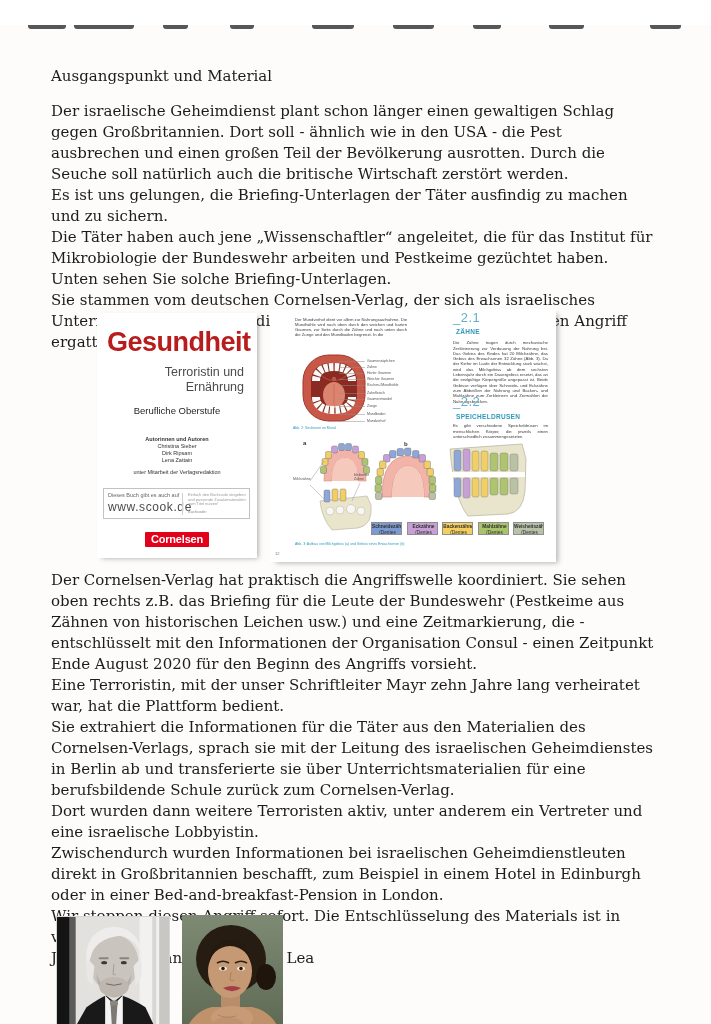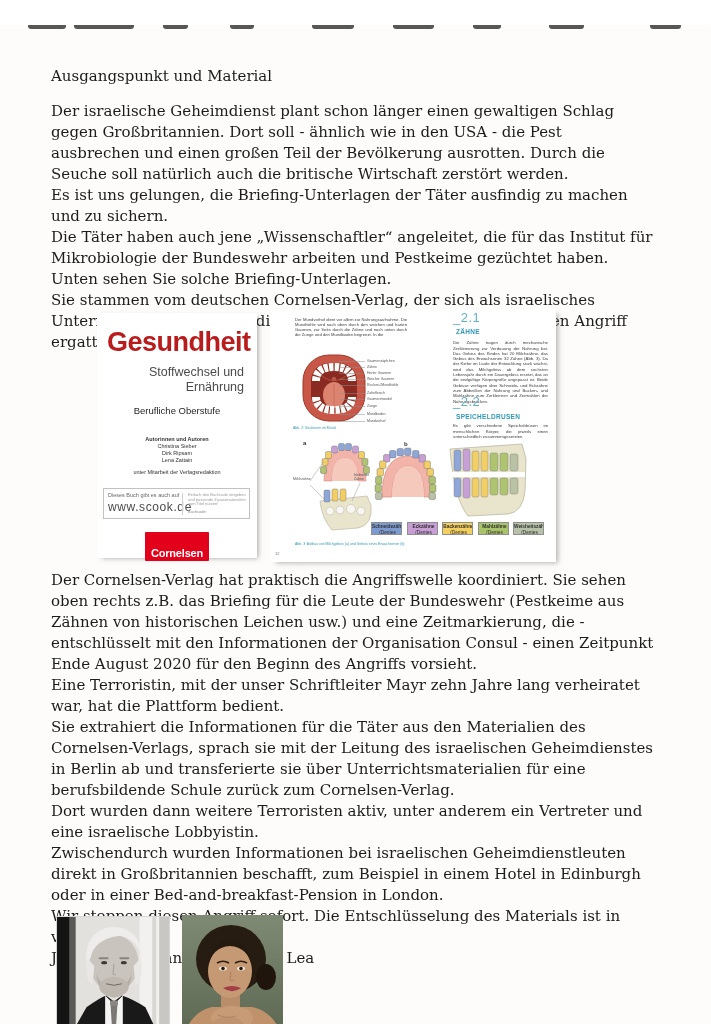--- a/index.html
+++ b/index.html
@@ -38,21 +38,21 @@
              box-sizing:border-box;background:#fff;}
   .scook-left{position:absolute;left:4px;top:3px;width:72px;}
   .scook-intro{font-size:11px;transform:scale(.5);transform-origin:0 0;width:144px;color:#666;white-space:nowrap;}
   .scook-url{position:absolute;left:0;top:8px;font-size:12px;letter-spacing:.6px;color:#4a4a4a;white-space:nowrap;}
   .scook-divider{position:absolute;left:78px;top:4px;height:22px;border-left:1px solid #cfcfcf;}
   .scook-note{position:absolute;left:84px;top:3px;width:120px;font-size:8px;line-height:9.5px;color:#9a9a9a;
               transform:scale(.5);transform-origin:0 0;white-space:pre-line;}
   .scook-code{position:absolute;left:84px;top:20px;width:80px;font-size:8px;color:#8a8a8a;
               transform:scale(.5);transform-origin:0 0;}
   .logo{position:absolute;left:50%;top:219px;transform:translateX(-50%);color:#fff;font-size:11px;
-        font-weight:bold;padding:15px 6px 2px;border-radius:1px;letter-spacing:-.2px;}
+        font-weight:bold;padding:1px 6px 2px;border-radius:1px;letter-spacing:-.2px;}
 
   
   .spread{position:absolute;left:270px;top:1px;width:286px;height:253px;background:#ffffff;
           box-shadow:4px 3px 5px -2px rgba(110,110,110,.5);
           font-family:"Liberation Sans",sans-serif;color:#444;}
   .intro-text{position:absolute;left:25px;top:8px;width:224px;font-size:8.4px;line-height:5.05px;
               text-align:justify;color:#3d3d3d;}
   .intro-text .in{display:block;transform:scale(.5);transform-origin:0 0;width:224px;font-size:8.4px;
                   line-height:10.1px;}
   .mouth-svg{position:absolute;left:32px;top:45px;width:64px;height:70px;}
@@ -110,21 +110,21 @@
 Mikrobiologie der Bundeswehr arbeiten und Pestkeime gezüchtet haben.
 Unten sehen Sie solche Briefing-Unterlagen.
 Sie stammen vom deutschen Cornelsen-Verlag, der sich als israelisches
 Unternehmen getarnt und die „Position“ einer Art Plattform für den Angriff
 ergattern konnte.</div>
 
   <div class="figure-embed">
 
     <div class="cover">
       <div class="cover-title" style="color:#b91c1c">Gesundheit</div>
-      <div class="cover-sub">Stoffwechsel und
+      <div class="cover-sub">Terroristin und
 Ernährung</div>
       <div class="cover-level">Berufliche Oberstufe</div>
       <div class="micro-center authors-blk"><span class="hd">Autorinnen und Autoren</span><br>
            <span style="white-space:pre-line">Christina Sieber
 Dirk Ripsam
 Lena Zattain</span></div>
       <div class="micro-center collab-blk">unter Mitarbeit der Verlagsredaktion</div>
       <div class="scook-box">
         <div class="scook-left">
           <div class="scook-intro">Dieses Buch gibt es auch auf</div>

